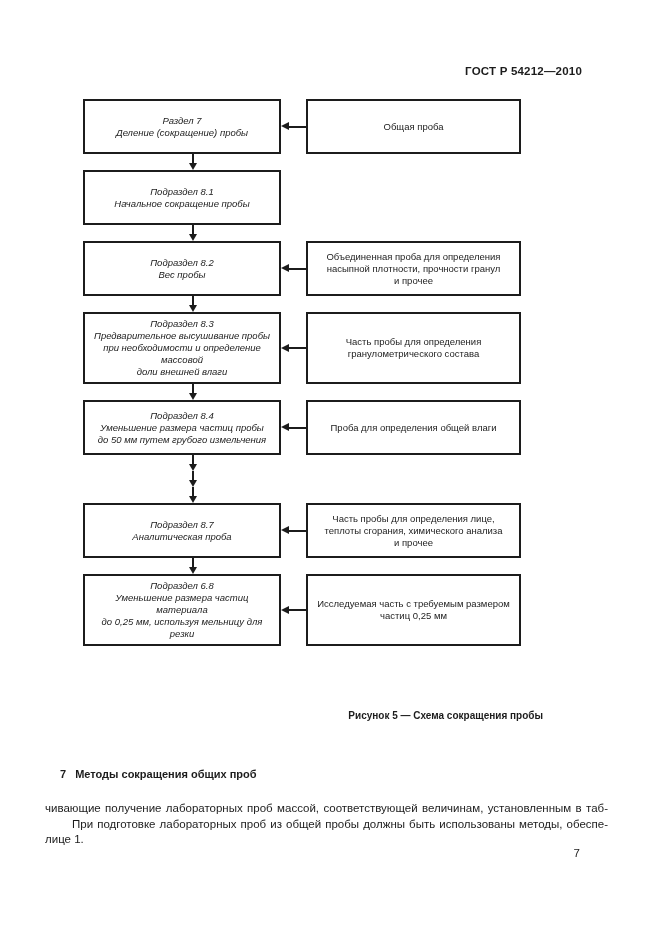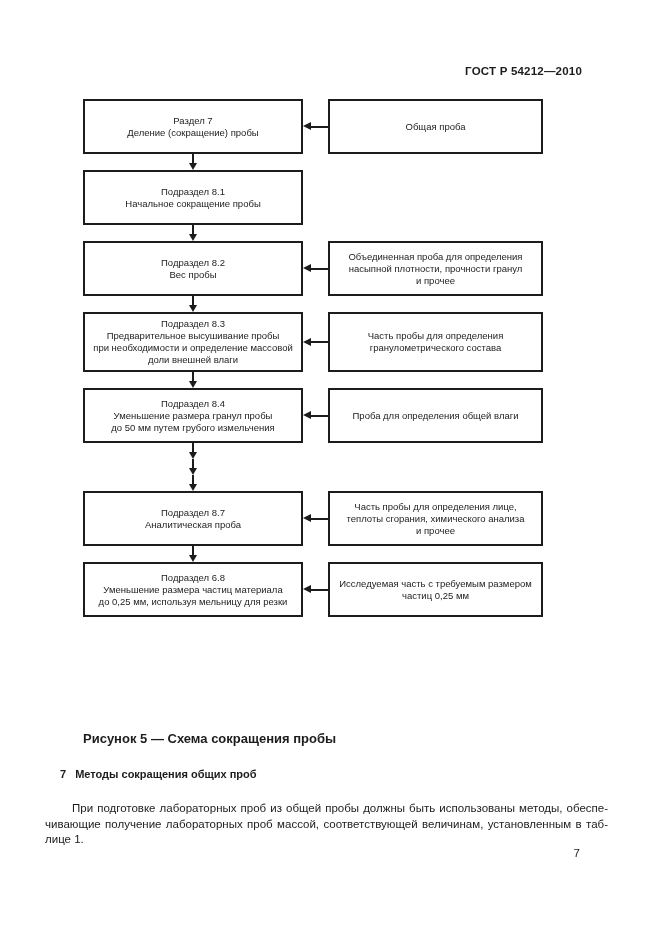--- a/index.html
+++ b/index.html
@@ -19,43 +19,43 @@
     white-space:nowrap;
   }
   .flowchart { position:absolute; left:83px; top:99px; width:460px; }
   .frow { display:flex; align-items:stretch; }
   .box {
     border:2px solid #1c1c1c; background:#fff;
     display:flex; flex-direction:column; justify-content:center;
     text-align:center; min-height:55px; padding:4px 6px;
     font-size:9.5px; line-height:12px; color:#1c1c1c;
   }
-  .lbox { width:220px; }
+  .lbox { width:198px;font-style:italic; }
   .rbox { width:215px; }
   .connector { width:25px; position:relative; flex:none; }
   .connector::before {
     content:""; position:absolute; left:7px; right:0; top:50%;
     height:2px; margin-top:-1px; background:#1c1c1c;
   }
   .connector::after {
     content:""; position:absolute; left:0; top:50%; margin-top:-4.5px;
     width:0; height:0;
     border-top:4.5px solid transparent; border-bottom:4.5px solid transparent;
     border-right:8px solid #1c1c1c;
   }
   .gap { height:16px; position:relative; }
   .varrow { position:absolute; left:109px; top:0; width:2px; height:10px; background:#1c1c1c; }
   .varrow::after {
     content:""; position:absolute; left:-3.5px; top:9px; width:0; height:0;
     border-left:4.5px solid transparent; border-right:4.5px solid transparent;
     border-top:7px solid #1c1c1c;
   }
   .fig-caption {
-    position:absolute; top:731px; left:83px; width:460px;
-    text-align:left; font-size:13px; font-weight:bold;
+    position:absolute; top:710px; left:83px; width:460px;
+    text-align:right; font-size:10px; font-weight:bold;
   }
   .sec-heading {
     position:absolute; left:60px; top:768px;
     font-size:11px; font-weight:bold; white-space:nowrap;
   }
   .sec-heading .num { margin-right:9px; }
   .para {
     position:absolute; left:45px; top:801px; width:563px;
     font-size:11.5px; line-height:15.5px;
   }
@@ -123,21 +123,21 @@
           <div class="bline">Часть пробы для определения</div>
           <div class="bline">гранулометрического состава</div>
         </div>
       </div>
       <div class="gap">
         <div class="varrow"></div>
       </div>
       <div class="frow">
         <div class="box lbox">
           <div class="bline">Подраздел 8.4</div>
-          <div class="bline">Уменьшение размера гранул пробы</div>
+          <div class="bline">Уменьшение размера частиц пробы</div>
           <div class="bline">до 50 мм путем грубого измельчения</div>
         </div>
         <div class="connector"></div>
         <div class="box rbox">
           <div class="bline">Проба для определения общей влаги</div>
         </div>
       </div>
       <div class="gap">
         <div class="varrow"></div>
       </div>
@@ -176,20 +176,20 @@
       </div>
     </div>
 
   <div class="fig-caption">Рисунок 5 — Схема сокращения пробы</div>
 
   <div class="sec-heading">
     <span class="num">7</span><span>Методы сокращения общих проб</span>
   </div>
 
   <div class="para" id="para">
+      <div class="pline just">чивающие получение лабораторных проб массой, соответствующей величинам, установленным в таб-</div>
       <div class="pline just indent">При подготовке лабораторных проб из общей пробы должны быть использованы методы, обеспе-</div>
-      <div class="pline just">чивающие получение лабораторных проб массой, соответствующей величинам, установленным в таб-</div>
       <div class="pline">лице 1.</div>
     </div>
 
   <div class="pagenum">7</div>
 
 </div>
 
 </body></html>

